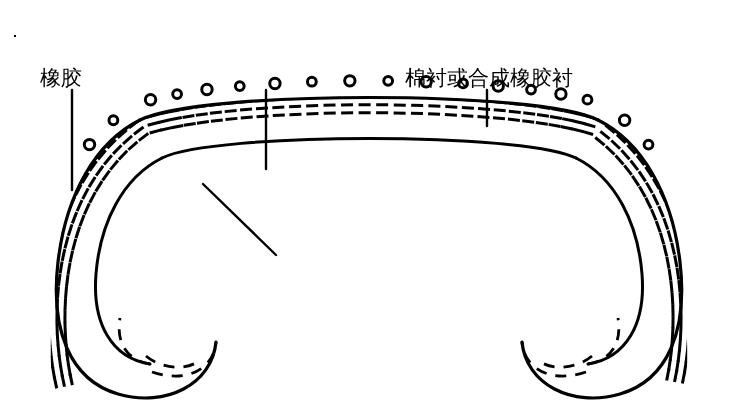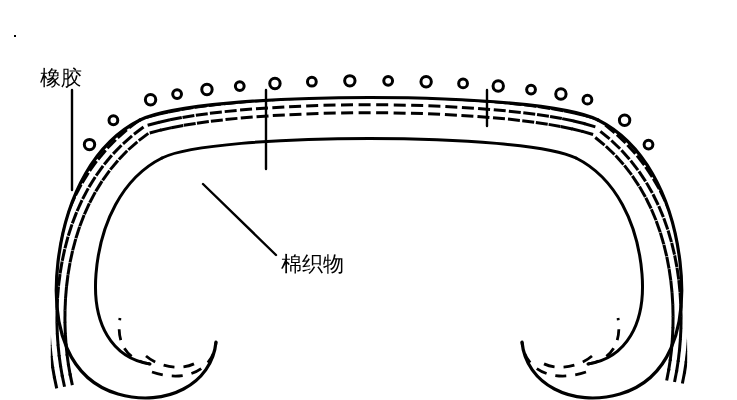--- a/index.html
+++ b/index.html
@@ -648,16 +648,16 @@
       <line x1="72" y1="78" x2="72" y2="178"></line>
       <line x1="266" y1="78" x2="266" y2="157"></line>
       <line x1="487" y1="78" x2="487" y2="114"></line>
       <line x1="276" y1="243" x2="203" y2="172"></line>
     </g>
   </svg>
 
   <div class="lbl" style="left:40px;top:52px;">橡胶</div>
 
 
-
-  <div class="lbl" style="left:281px;top:238px;">棉织物</div>
+  <div class="lbl" style="left:405px;top:52px;">棉衬或合成橡胶衬</div>
+
 
 </div>
 
 </body></html>

